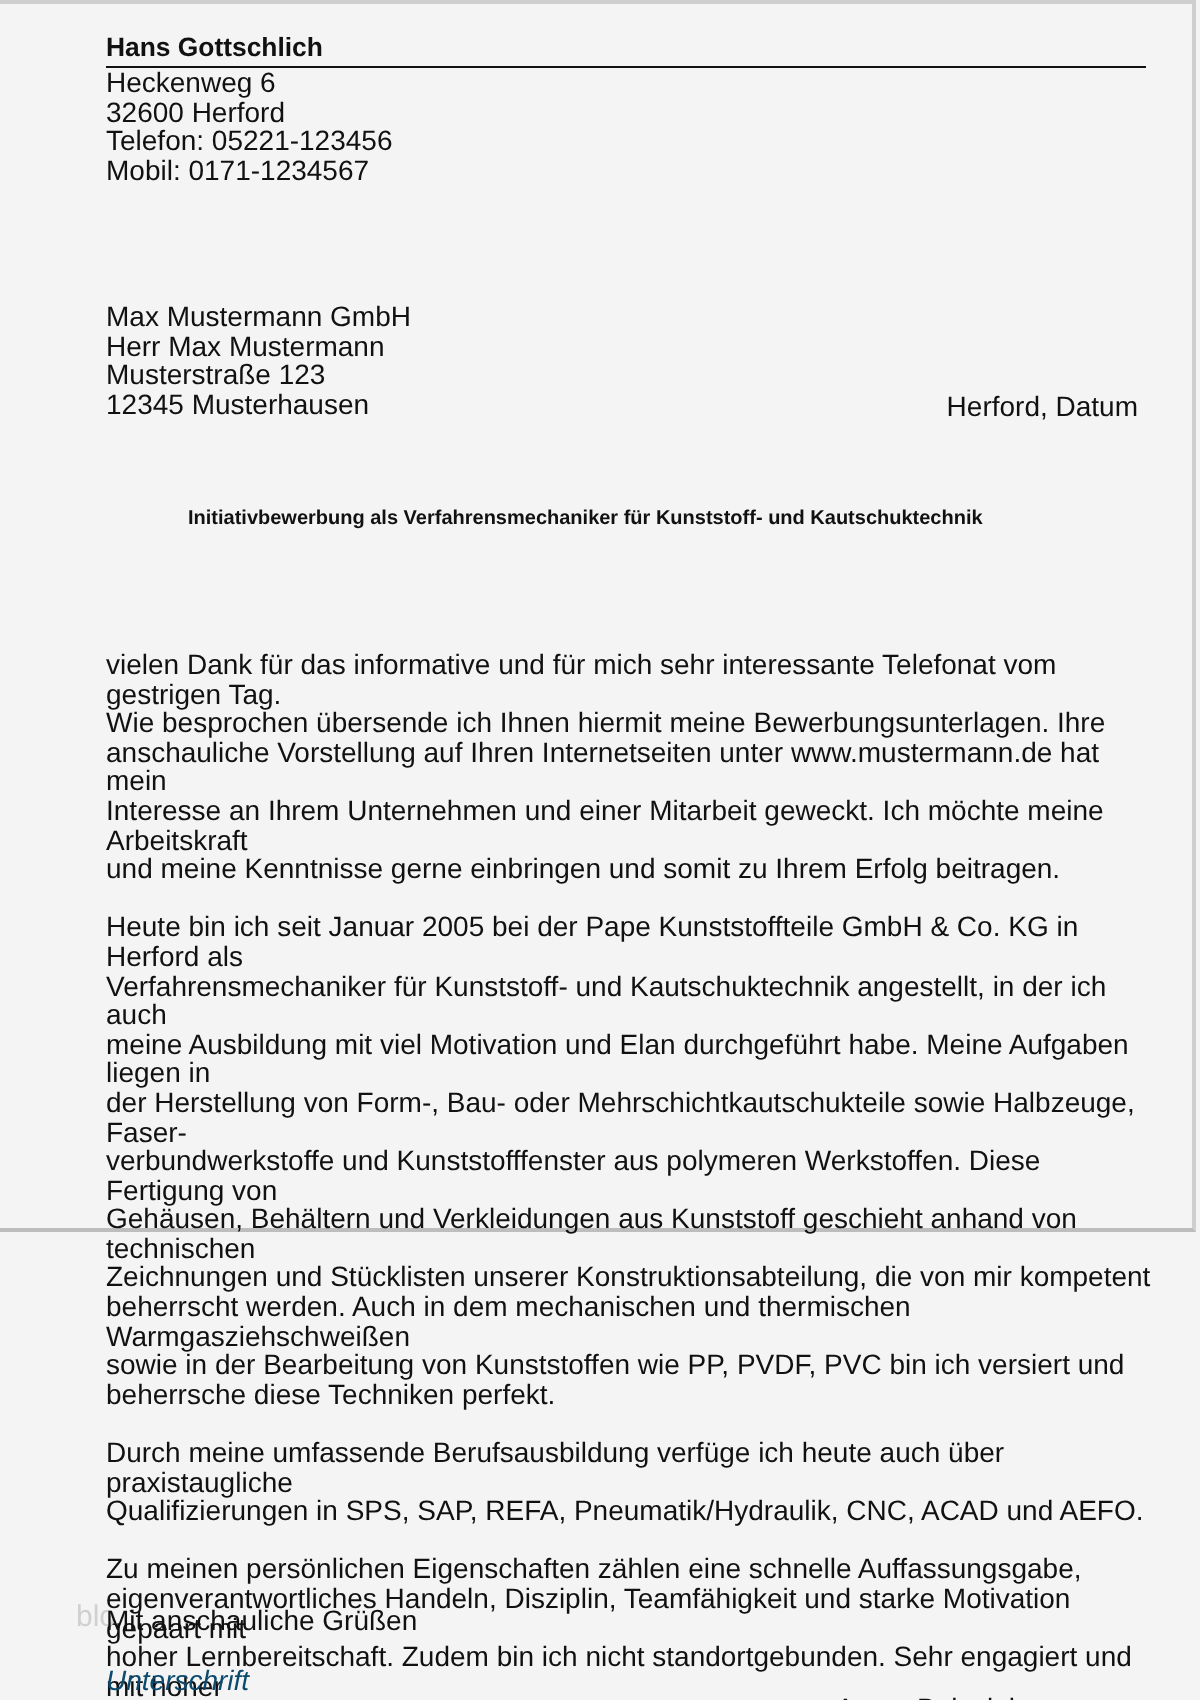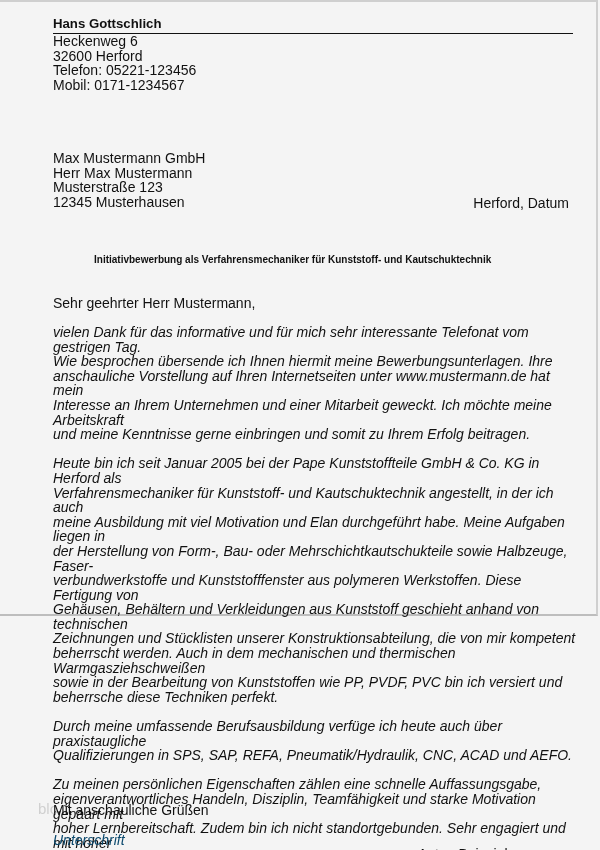--- a/index.html
+++ b/index.html
@@ -22,21 +22,21 @@
     .abs { position: absolute; }
     .txt { font-size: 14px; line-height: 14.6px; }
     .sender-name { left: 53px; top: 14px; font-weight: bold; font-size: 13.2px; }
     .sender-rule { left: 53px; top: 31px; width: 520px; height: 0; border-top: 1.5px solid #111; }
     .sender-lines { left: 53px; top: 32px; }
     .recipient { left: 53px; top: 136px; }
     .date-line { right: 27px; top: 194px; }
     .subject { left: 53px; top: 252px; font-weight: bold; font-size: 10px; margin-left: 41px; }
     .salutation { left: 53px; top: 294px; }
     .body { left: 53px; top: 323px; width: 525px; }
-    .body p { margin: 0 0 14.6px 0; white-space: pre-line; font-style: italic; }
+    .body p { margin: 0 0 14.6px 0; white-space: pre-line; }
     .closing { left: 53px; top: 801px; }
     .watermark { left: 38px; top: 798px; color: #d0d0d0; font-size: 15px; }
     .signature { left: 53px; top: 831px; color: #0c4a6e; font-style: italic; }
     .clipped-name { left: 418px; top: 845px; color: #111; }
   </style>
 </head>
 <body>
 
 <div class="page">
 
@@ -49,21 +49,20 @@
 
   <div class="abs txt recipient" style="white-space:pre-line;margin-top:13px;">Max Mustermann GmbH
 Herr Max Mustermann
 Musterstraße 123
 12345 Musterhausen</div>
 
   <div class="abs txt date-line">Herford, Datum</div>
 
   <div class="abs subject">Initiativbewerbung als Verfahrensmechaniker für Kunststoff- und Kautschuktechnik</div>
 
-  <div class="abs txt salutation">Sehr geehrter Herr Mustermann,</div>
 
   <div class="abs txt body">
     <p>vielen Dank für das informative und für mich sehr interessante Telefonat vom gestrigen Tag.
 Wie besprochen übersende ich Ihnen hiermit meine Bewerbungsunterlagen. Ihre
 anschauliche Vorstellung auf Ihren Internetseiten unter www.mustermann.de hat mein
 Interesse an Ihrem Unternehmen und einer Mitarbeit geweckt. Ich möchte meine Arbeitskraft
 und meine Kenntnisse gerne einbringen und somit zu Ihrem Erfolg beitragen.</p>
     <p>Heute bin ich seit Januar 2005 bei der Pape Kunststoffteile GmbH &amp; Co. KG in Herford als
 Verfahrensmechaniker für Kunststoff- und Kautschuktechnik angestellt, in der ich auch
 meine Ausbildung mit viel Motivation und Elan durchgeführt habe. Meine Aufgaben liegen in

